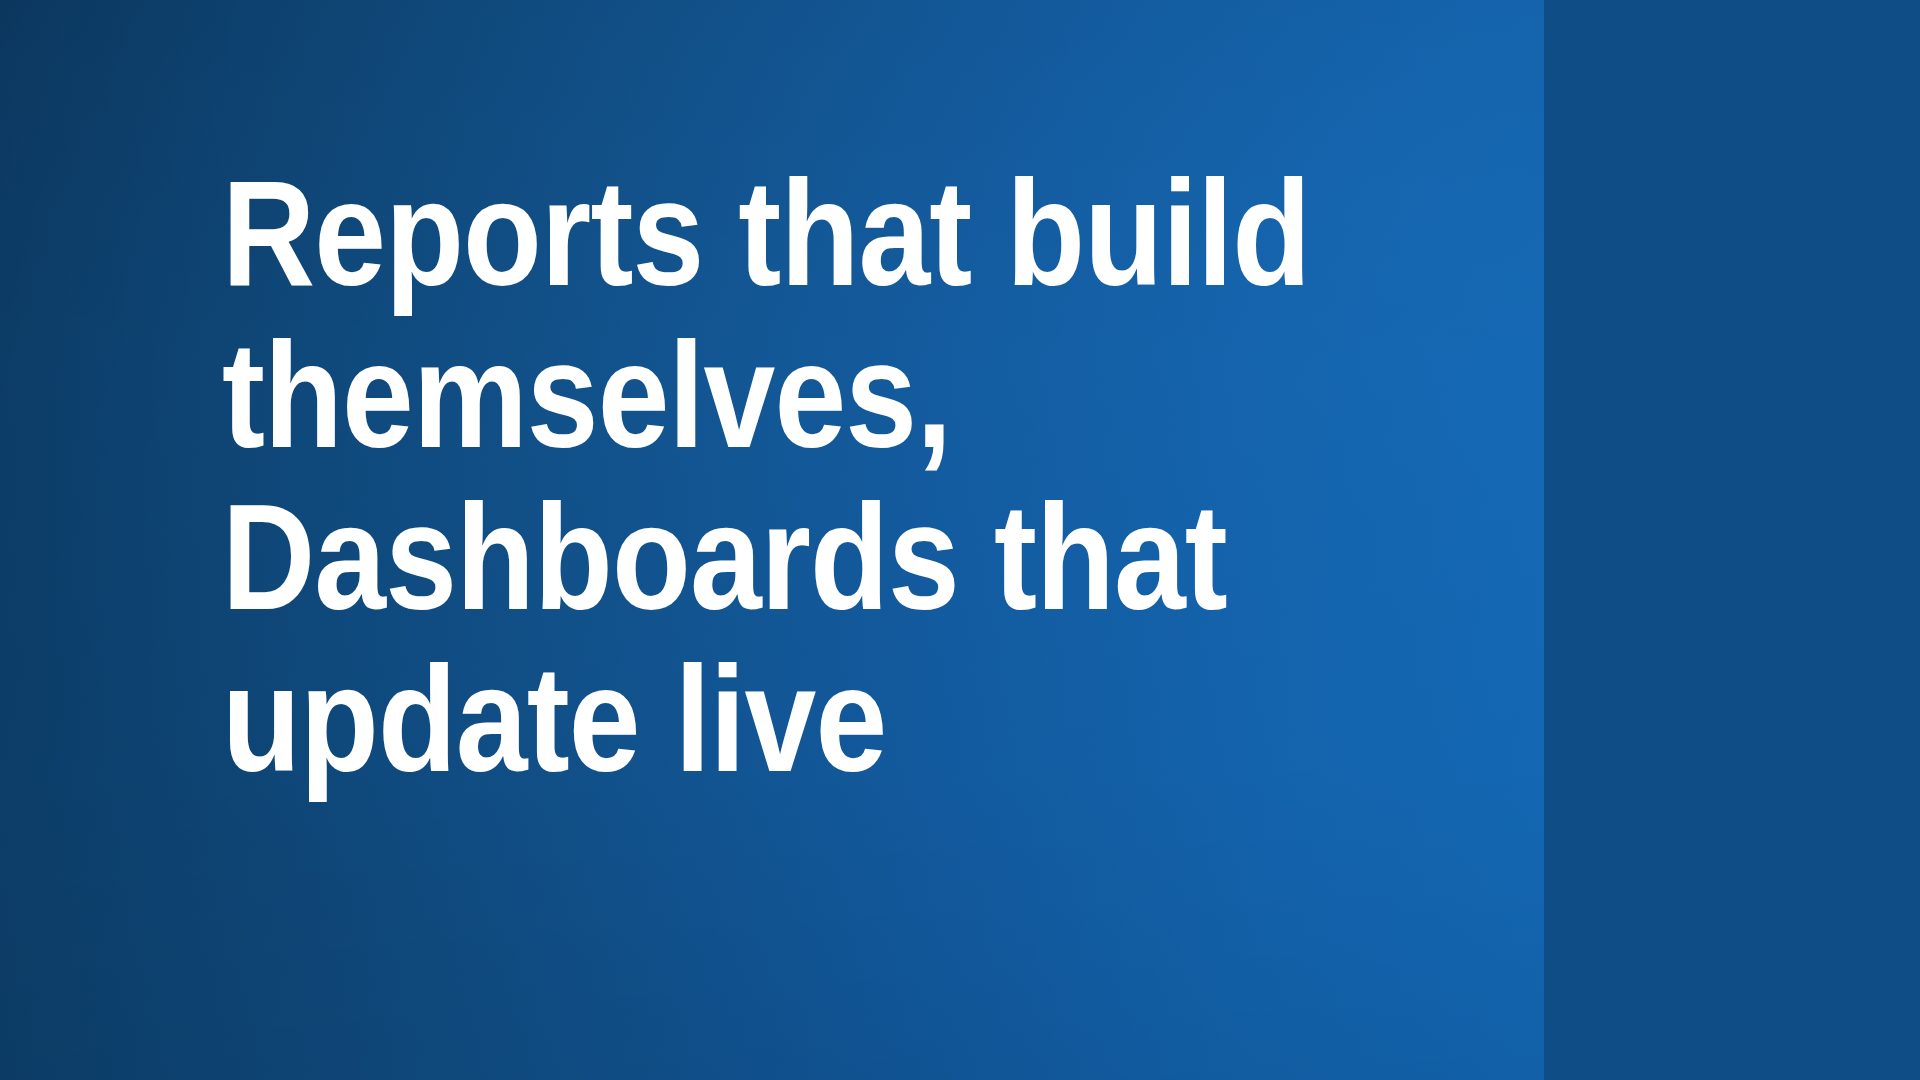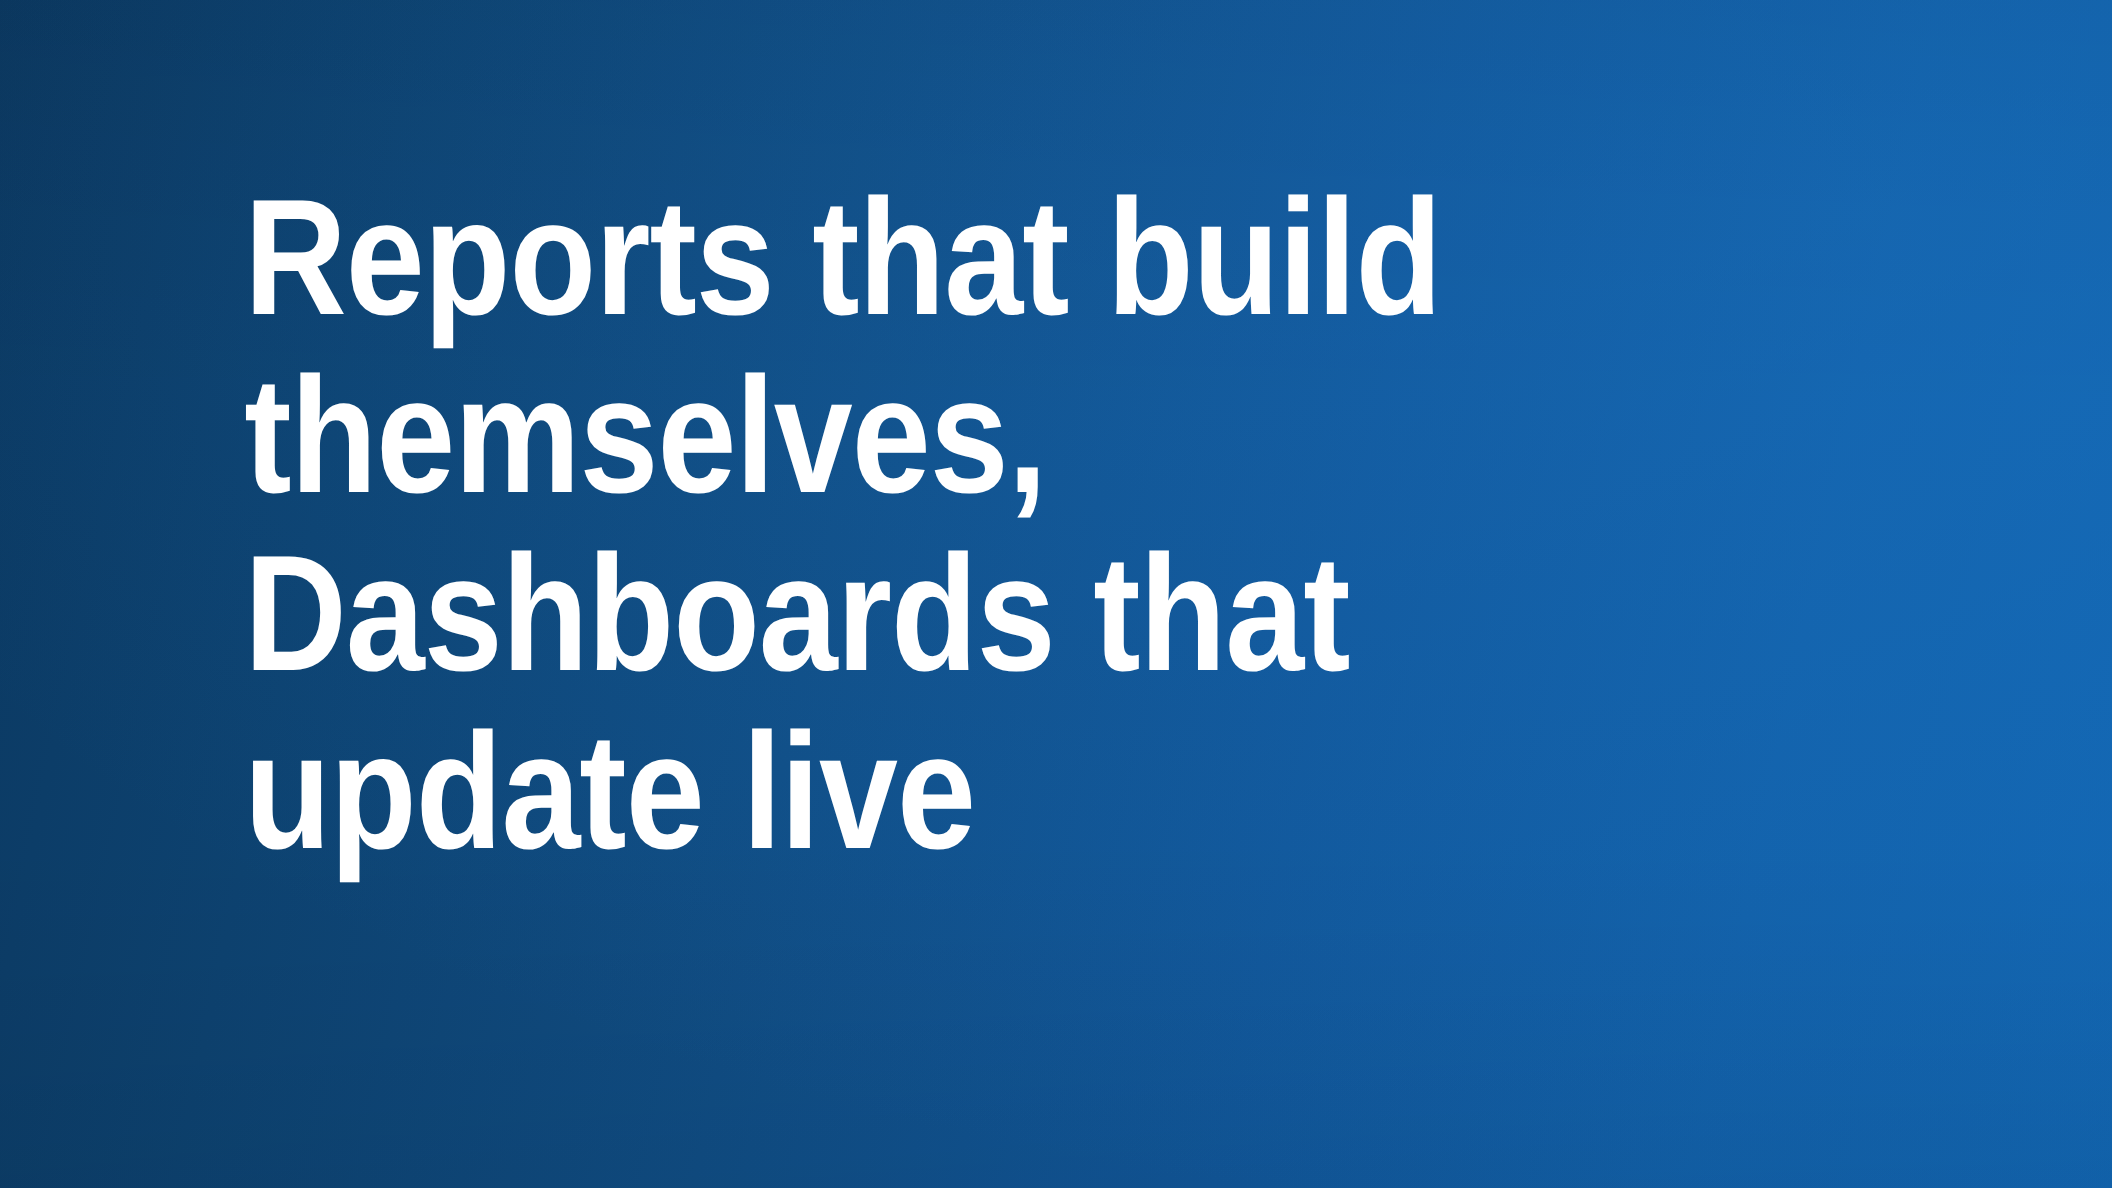--- a/index.html
+++ b/index.html
@@ -11,21 +11,21 @@
     overflow: hidden;
   }
 
   body {
     font-family: "Liberation Sans", sans-serif;
     background: #0f4d86;
   }
 
   #slide {
     position: relative;
-    width: 1920px;
+    width: 1544px;
     height: 1080px;
     overflow: hidden;
     text-decoration: underline;
   }
 
   
   #slide-background {
     position: absolute;
     inset: 0;
     background:

